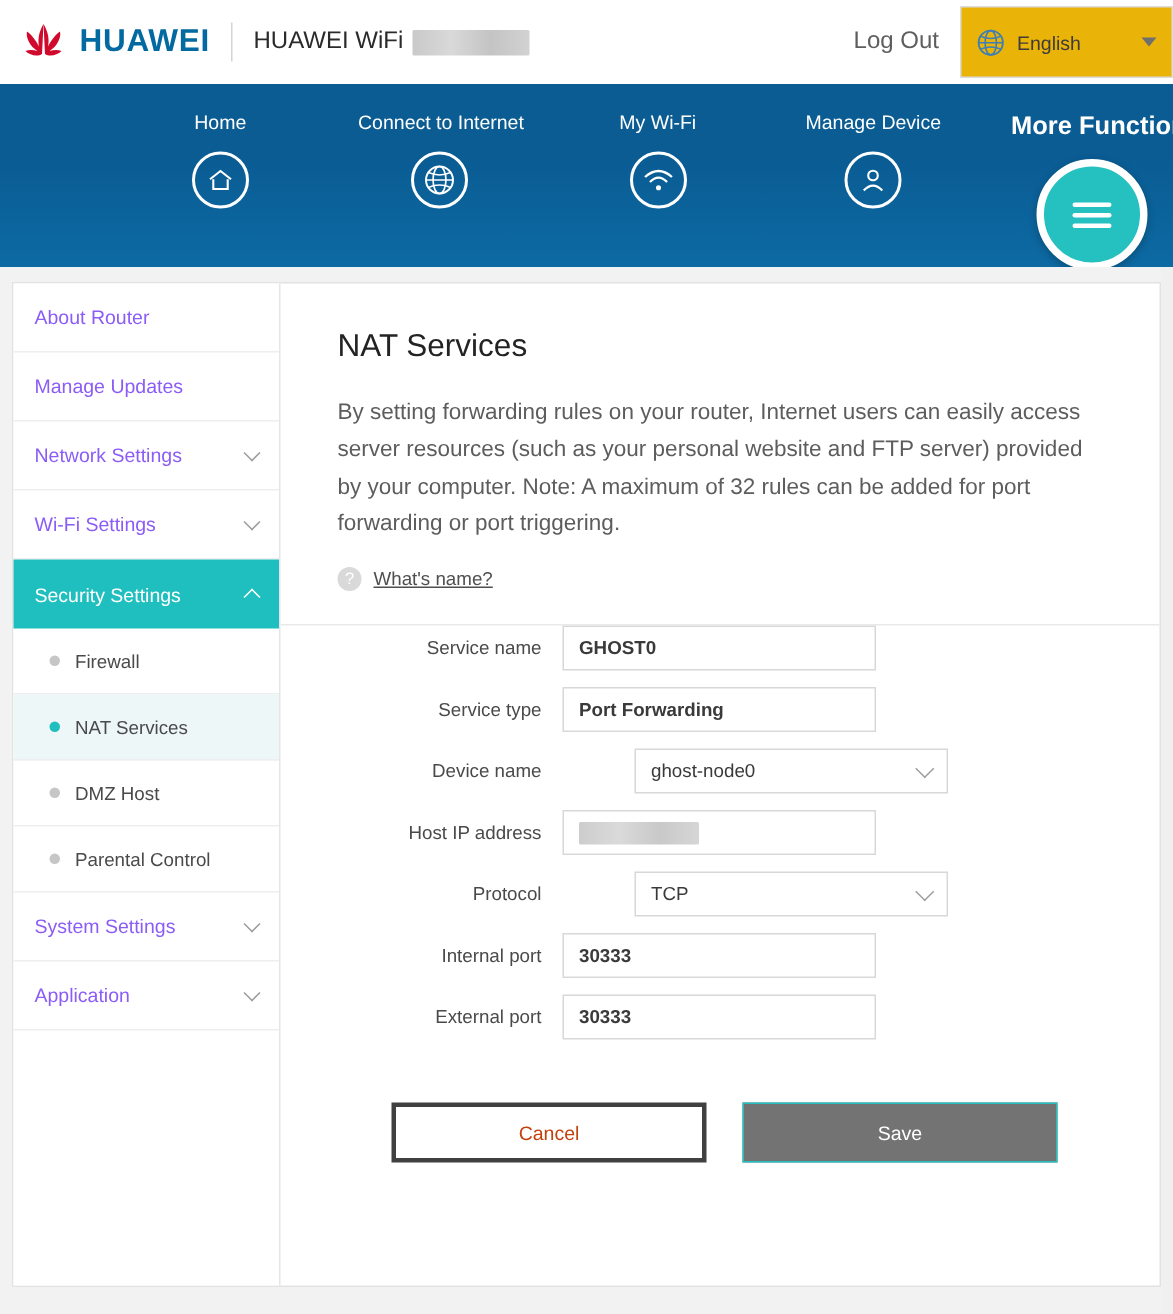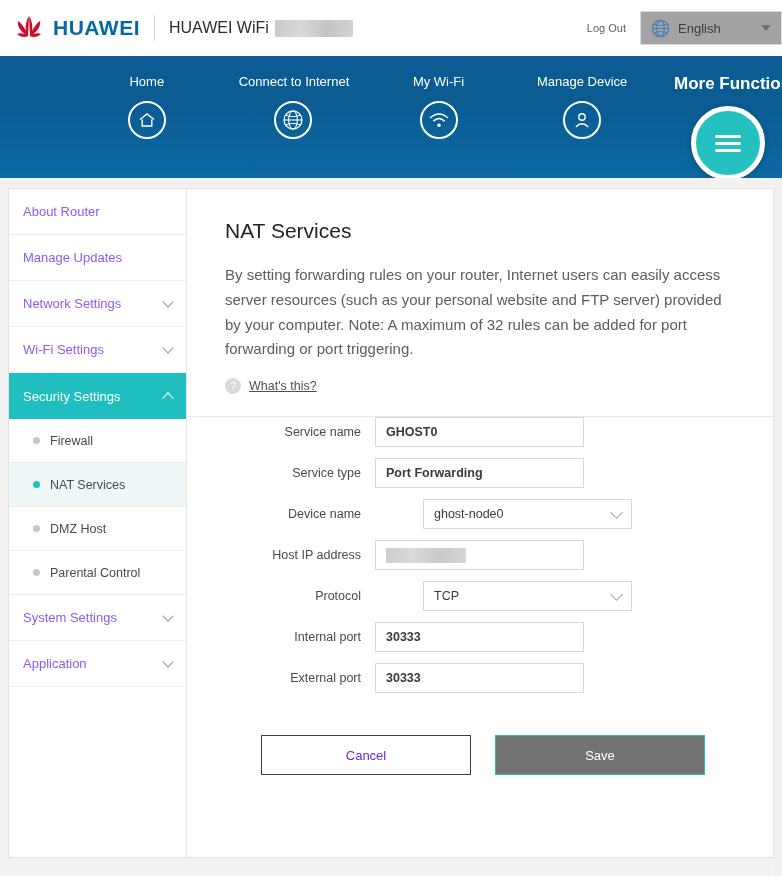--- a/index.html
+++ b/index.html
@@ -50,35 +50,35 @@
     height: 17px;
   }
   .redact.blurA { width: 78px; background: linear-gradient(90deg,#c9c9c9,#d9d9d9,#c4c4c4,#d2d2d2); }
   .topbar-right {
     margin-left: auto;
     display: flex;
     align-items: center;
     padding-right: 0px;
   }
   .logout {
-    font-size: 11px;
+    font-size: 16px;
     color: #5e5e5e;
     margin-right: 14px;
     cursor: pointer;
   }
   .lang-box {
     width: 142px;
-    height: 34px;
+    height: 48px;
     border: 1px solid #dcdcdc;
     display: flex;
     align-items: center;
     gap: 8px;
     padding: 0 10px;
     position: relative;
-    background: #a3a3a3;
+    background: #eab308;
     justify-content: space-between;
   }
   .globe {
     width: 19px; height: 19px;
     flex: 0 0 auto;
   }
   .lang-label {
     font-size: 13px;
     color: #3c3c3c;
   }
@@ -336,22 +336,22 @@
     width: 210px;
     height: 40px;
     display: flex;
     align-items: center;
     justify-content: center;
     font-size: 13px;
     cursor: pointer;
   }
   .btn.cancel {
     background: #ffffff;
-    border: 1px solid #404040;
-    color: #6d28d9;
+    border: 3px solid #404040;
+    color: #c2410c;
   }
   .btn.save {
     background: #737373;
     border: 1px solid #24bfbf;
     color: #ffffff;
   }
   
   .vscroll {
     position: absolute;
     right: 0; top: 0;
@@ -498,21 +498,21 @@
         <span>Application</span>
         <span class="chev"></span>
       </div>
     </div>
 
     <div class="content">
       <h1 class="title">NAT Services</h1>
       <p class="desc">By setting forwarding rules on your router, Internet users can easily access server resources (such as your personal website and FTP server) provided by your computer. Note: A maximum of 32 rules can be added for port forwarding or port triggering.</p>
       <div class="whats">
         <span class="q-ico">?</span>
-        <a>What's this?</a>
+        <a>What's name?</a>
       </div>
       <div class="hr"></div>
 
 
       <div class="form-row">
         <span class="lab">Service name</span>
         <div class="field">
           <span>GHOST0</span>
         </div>
       </div>

